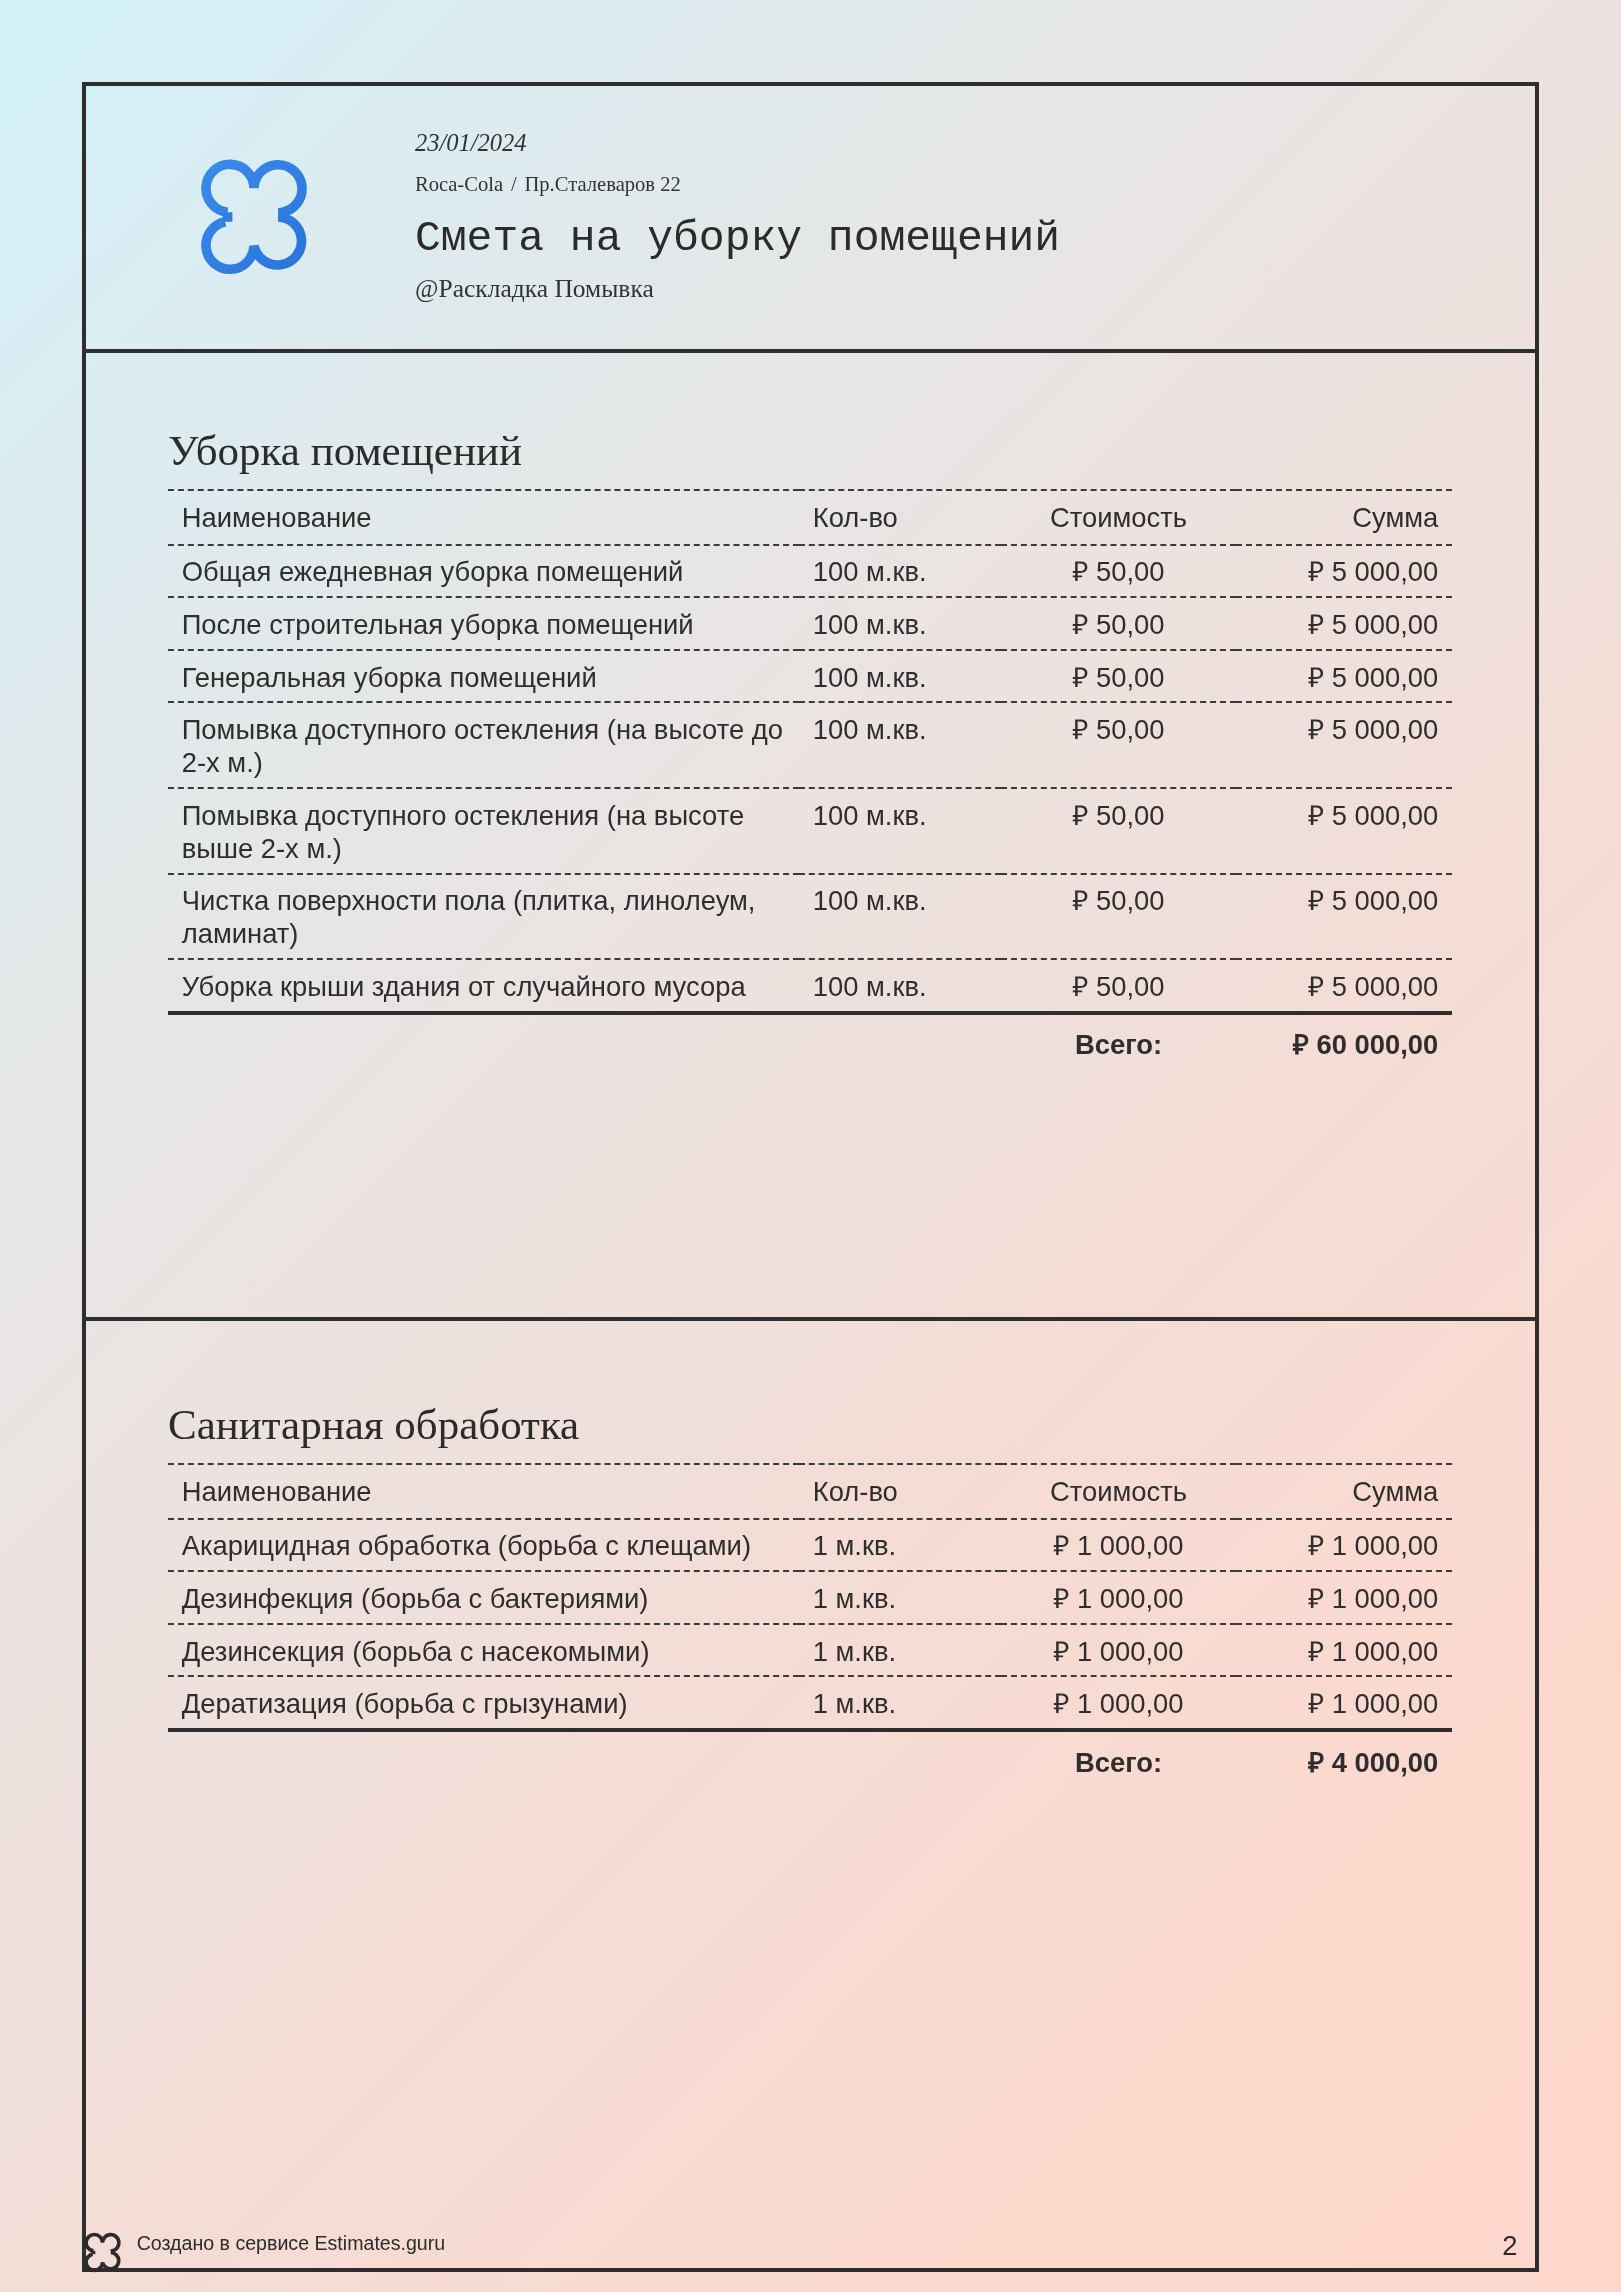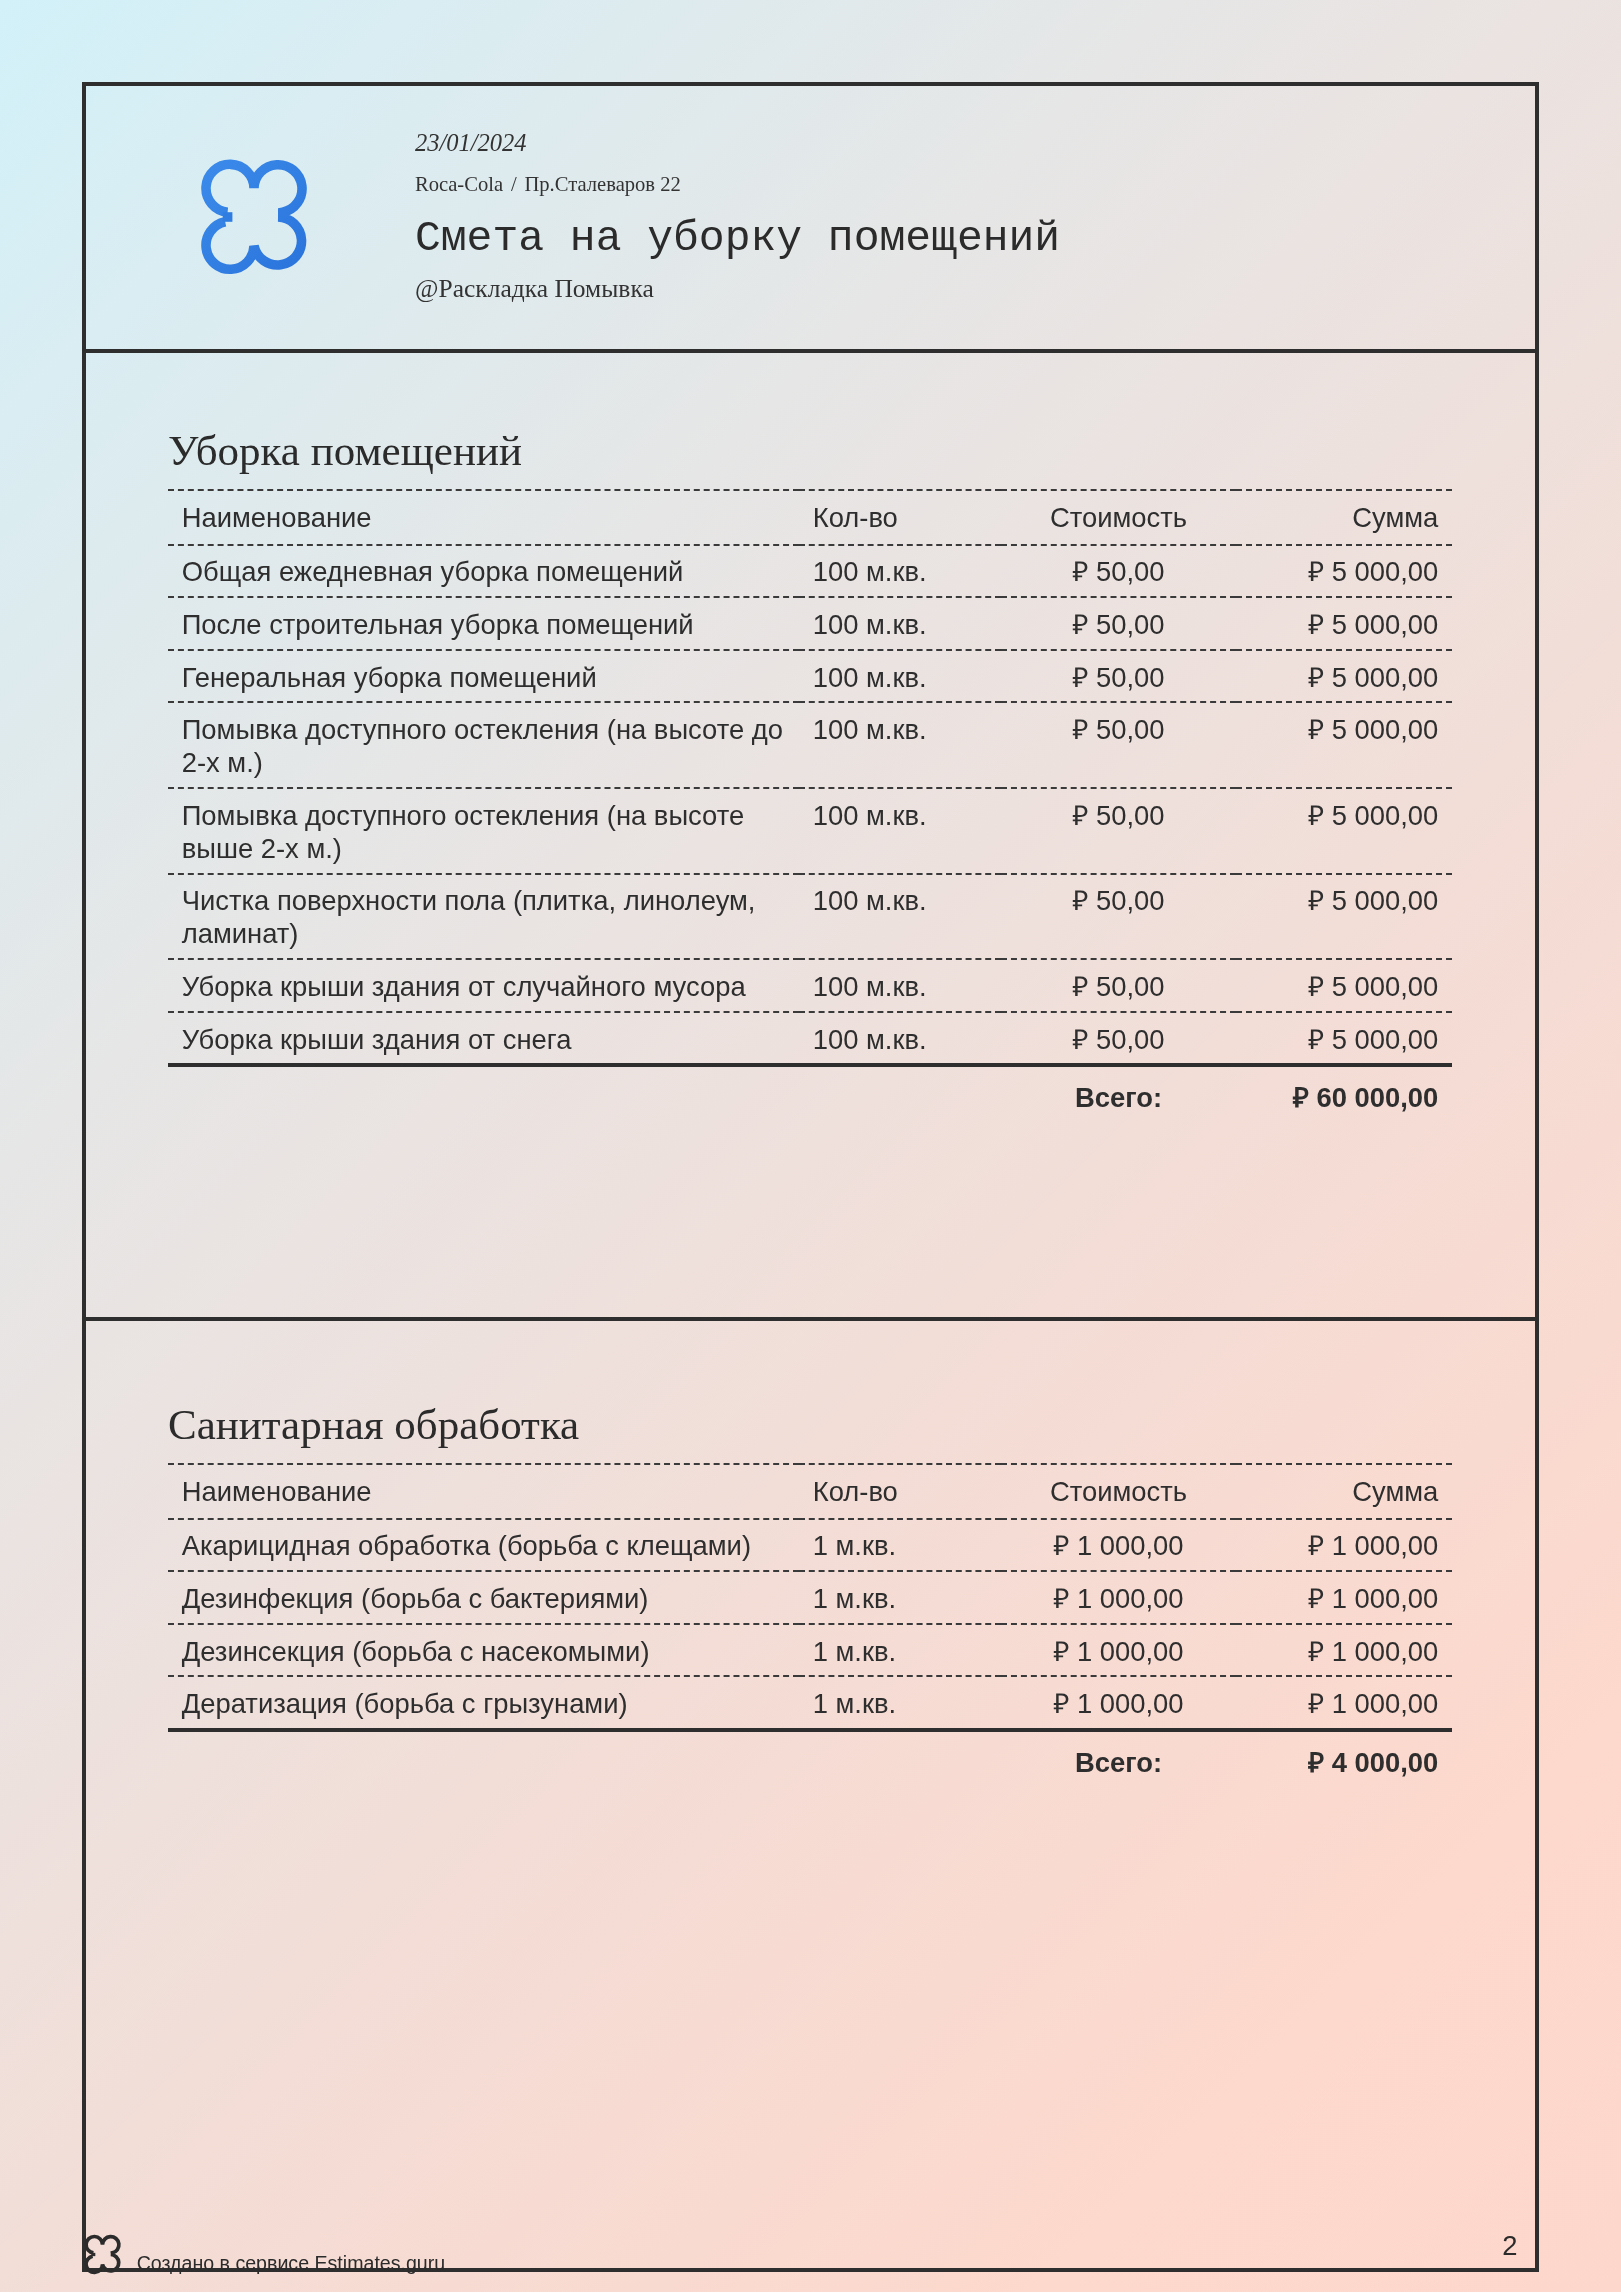--- a/index.html
+++ b/index.html
@@ -110,21 +110,21 @@
   .page-number {
     position: absolute;
     right: 17.6px; bottom: 5.9px;
     font-size: 27.4px;
     color: #2b2b2b;
     font-family: "Liberation Sans", sans-serif;
   }
   .footer {
     position: absolute;
     left: 82px; top: 2232px;
-    display: flex; align-items: flex-end;
+    display: flex; align-items: flex-start;
     height: 43px;
   }
   .footer-logo { width: 41px; height: 41px; margin-right: 13.7px; }
   .footer-text {
     font-family: "Liberation Sans", sans-serif;
     font-size: 19.6px;
     color: #2b2b2b;
   }
 </style>
 </head>
@@ -200,26 +200,20 @@
           <td class="col-qty">100 м.кв.</td>
           <td class="col-price">₽ 50,00</td>
           <td class="col-sum">₽ 5 000,00</td>
         </tr>
         <tr>
           <td class="col-name">Уборка крыши здания от случайного мусора</td>
           <td class="col-qty">100 м.кв.</td>
           <td class="col-price">₽ 50,00</td>
           <td class="col-sum">₽ 5 000,00</td>
         </tr>
-        <tr>
-          <td class="col-name">Уборка крыши здания от снега</td>
-          <td class="col-qty">100 м.кв.</td>
-          <td class="col-price">₽ 50,00</td>
-          <td class="col-sum">₽ 5 000,00</td>
-        </tr>
       </tbody>
       <tfoot>
         <tr>
           <td class="col-name"></td>
           <td class="col-qty"></td>
           <td class="col-price">Всего:</td>
           <td class="col-sum">₽ 60 000,00</td>
         </tr>
       </tfoot>
     </table>

